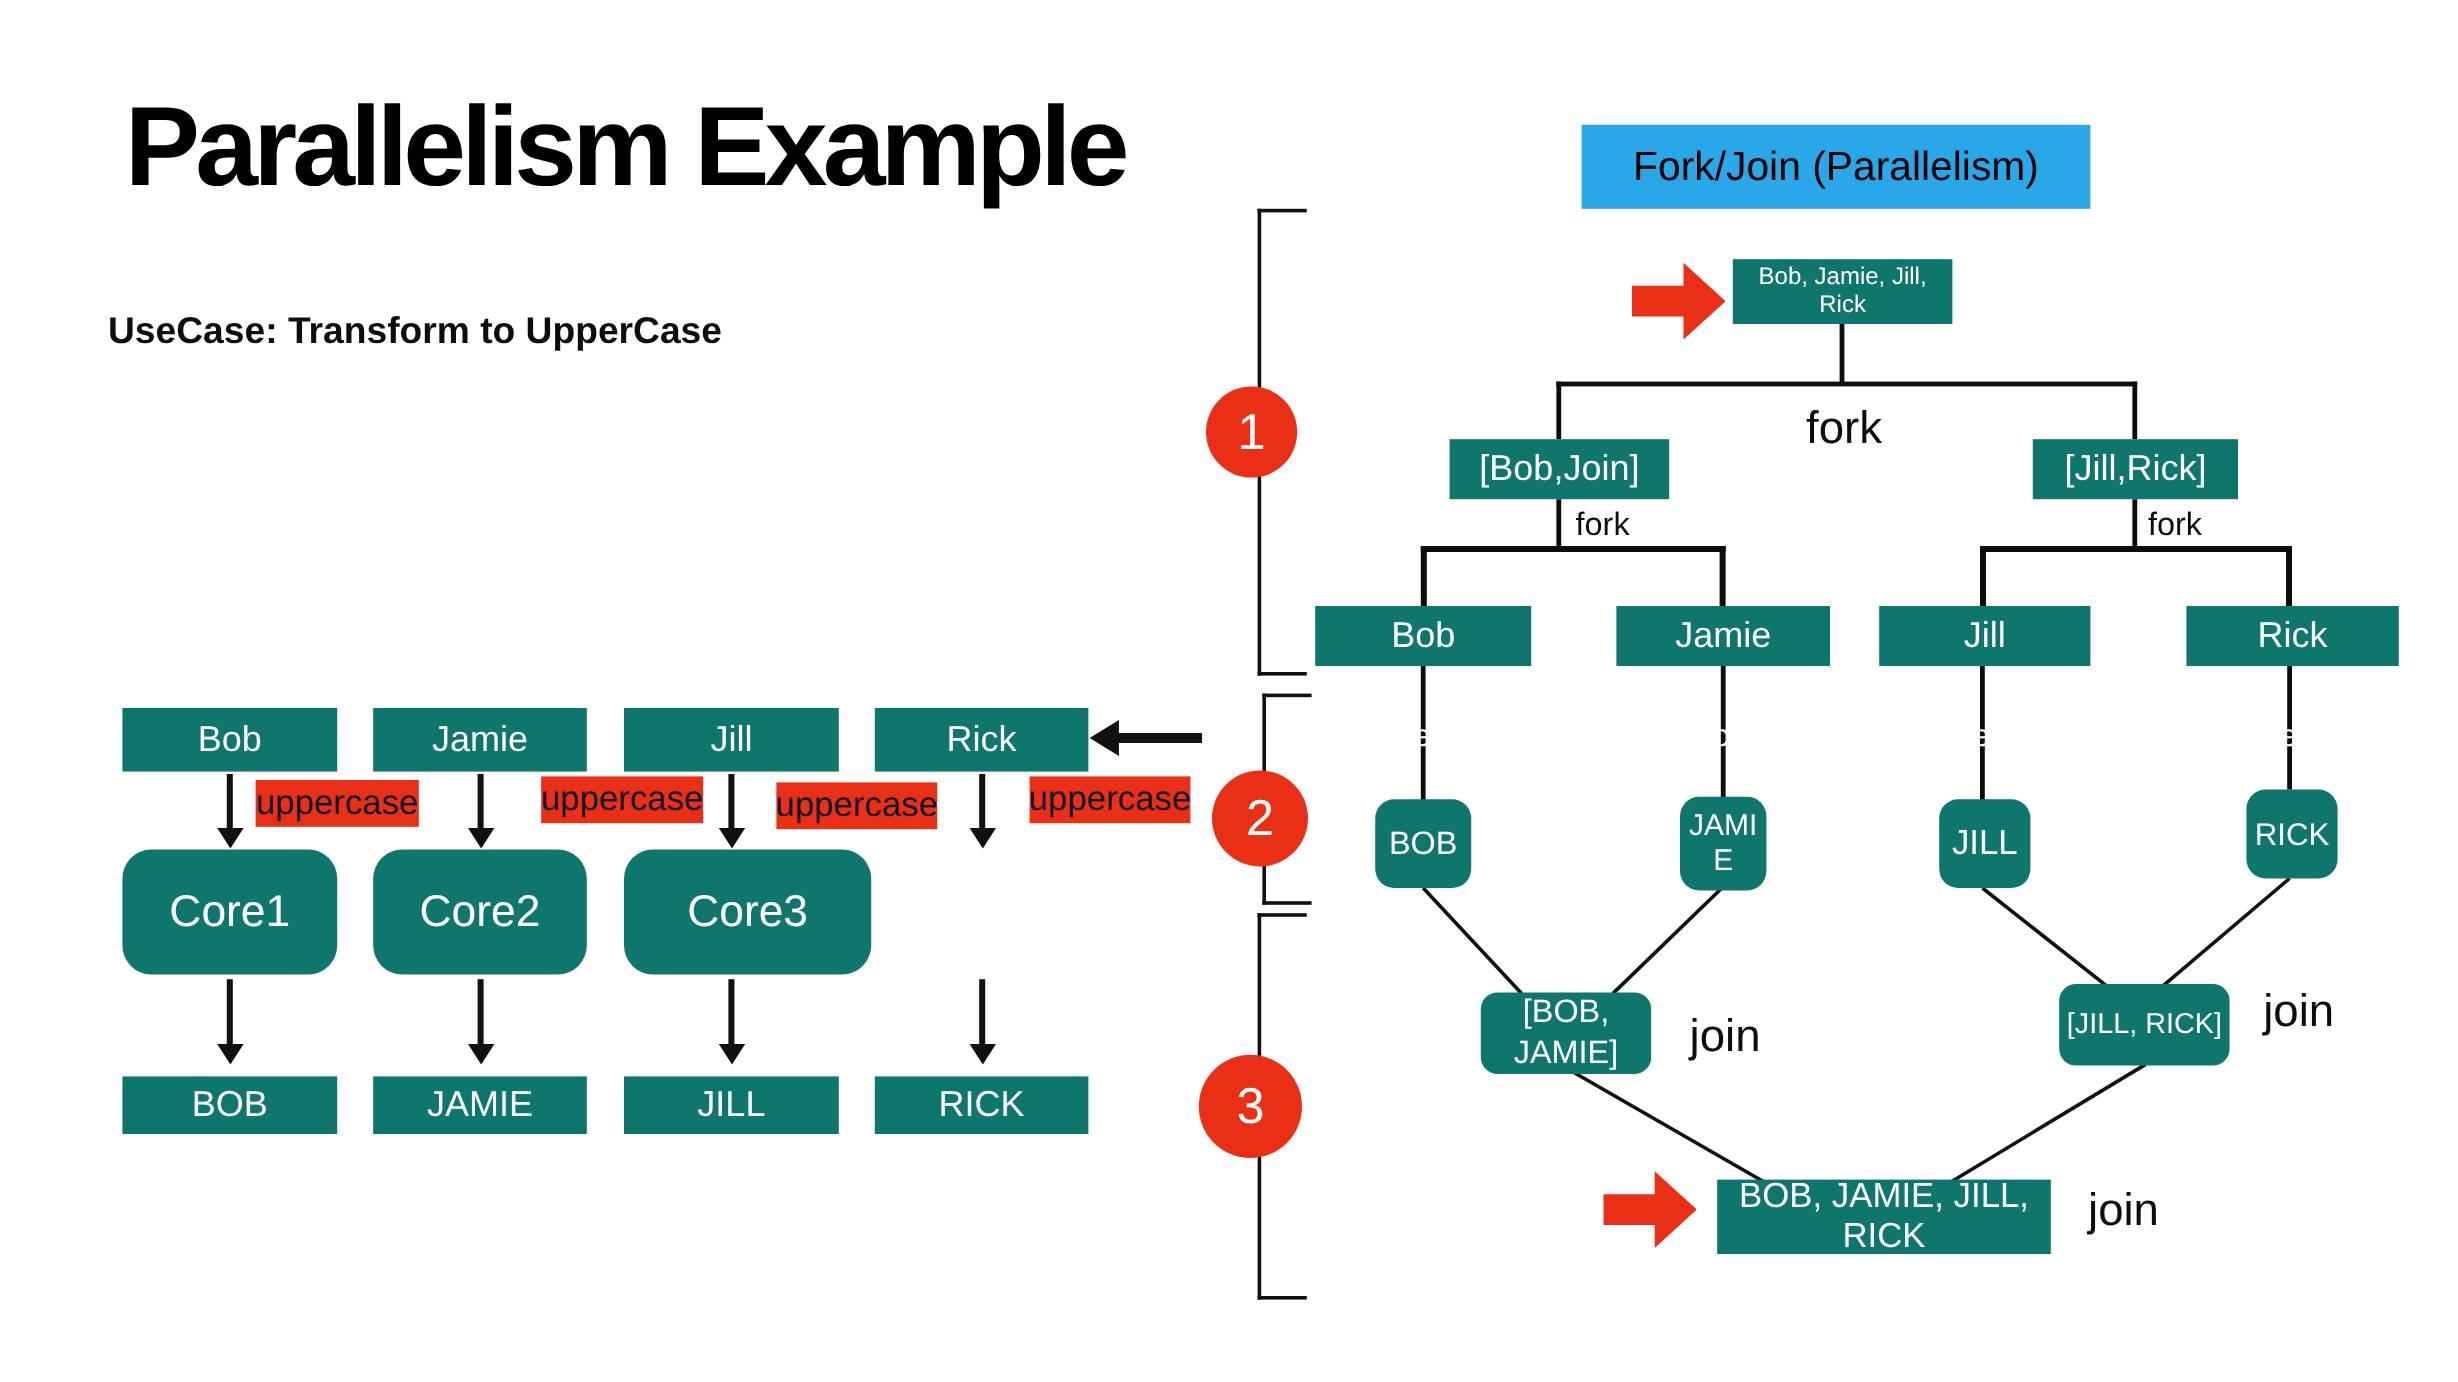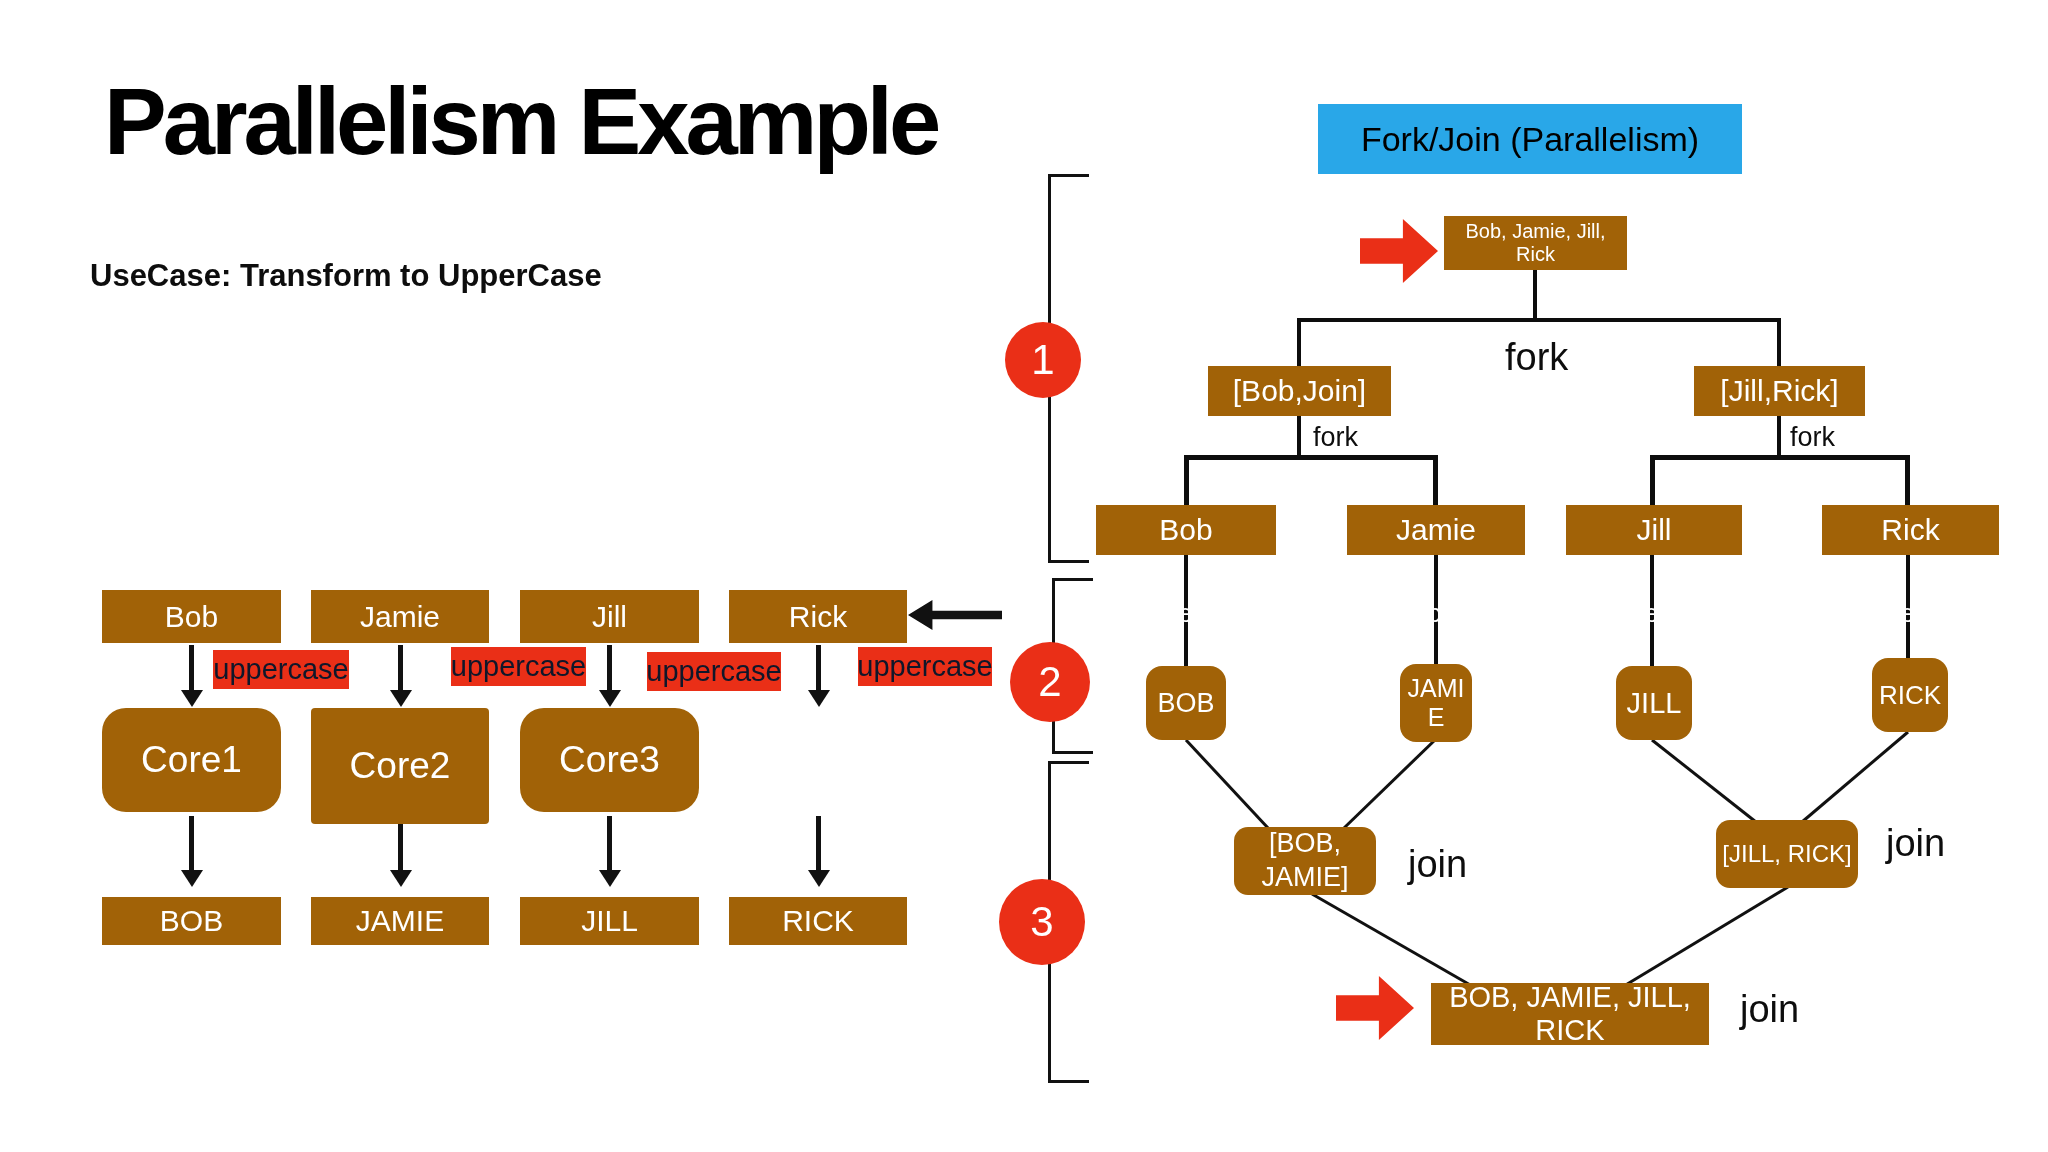--- a/index.html
+++ b/index.html
@@ -1,18 +1,18 @@
 <!DOCTYPE html>
 <html><head>
 <meta charset="utf-8">
 <style>
   html,body{margin:0;padding:0;background:#fff;}
   #slide{position:relative;width:2048px;height:1152px;background:#ffffff;overflow:hidden;
          font-family:"Liberation Sans",sans-serif;color:#000;}
-  .box{position:absolute;background:#a16207;color:#fff;display:flex;align-items:center;justify-content:center;text-align:center;}
+  .box{position:absolute;background:#0f766e;color:#fff;display:flex;align-items:center;justify-content:center;text-align:center;}
   .rbox{border-radius:16px;}
   .redlbl{position:absolute;background:#ea2f17;color:#0f172a;display:flex;align-items:center;justify-content:center;}
   .linev{position:absolute;background:#0d0d0d;}
   .lineh{position:absolute;background:#0d0d0d;}
   .arrshaft{position:absolute;background:#111;}
   .arrhead-down{position:absolute;width:0;height:0;border-left:11px solid transparent;border-right:11px solid transparent;border-top:17px solid #111;}
   .circle{position:absolute;background:#ea2f17;border-radius:50%;color:#fff;display:flex;align-items:center;justify-content:center;}
   .bracket{position:absolute;border-left:3px solid #111;border-top:3px solid #111;border-bottom:3px solid #111;}
   .redarrow-right{position:absolute;background:#ea2f17;
     clip-path:polygon(0 30%,55% 30%,55% 0,100% 50%,55% 100%,55% 70%,0 70%);}
@@ -57,22 +57,22 @@
   <div class="arrhead-down" style="left:599px;top:690px;"></div>
   <div class="arrshaft" style="left:816px;top:645px;width:5px;height:47px;"></div>
   <div class="arrhead-down" style="left:808px;top:690px;"></div>
 
   <div class="redlbl z1" style="left:213px;top:650px;width:136px;height:39px;font-size:29px;">uppercase</div>
   <div class="redlbl z1" style="left:451px;top:647px;width:135px;height:39px;font-size:29px;">uppercase</div>
   <div class="redlbl z1" style="left:647px;top:652px;width:134px;height:39px;font-size:29px;">uppercase</div>
   <div class="redlbl z1" style="left:858px;top:647px;width:134px;height:39px;font-size:29px;">uppercase</div>
 
   <div class="box rbox z1" style="left:102px;top:708px;width:179px;height:104px;font-size:37px;border-radius:24px;">Core1</div>
-  <div class="box rbox z1" style="left:311px;top:708px;width:178px;height:116px;font-size:37px;border-radius:4px;">Core2</div>
-  <div class="box rbox z1" style="left:520px;top:708px;width:179px;height:104px;font-size:37px;border-radius:24px;">Core3</div>
+  <div class="box rbox z1" style="left:311px;top:708px;width:178px;height:104px;font-size:37px;border-radius:24px;">Core2</div>
+  <div class="box rbox z1" style="left:520px;top:708px;width:206px;height:104px;font-size:37px;border-radius:24px;">Core3</div>
 
   <div class="arrshaft" style="left:189px;top:816px;width:5px;height:56px;"></div>
   <div class="arrhead-down" style="left:181px;top:870px;"></div>
   <div class="arrshaft" style="left:398px;top:816px;width:5px;height:56px;"></div>
   <div class="arrhead-down" style="left:390px;top:870px;"></div>
   <div class="arrshaft" style="left:607px;top:816px;width:5px;height:56px;"></div>
   <div class="arrhead-down" style="left:599px;top:870px;"></div>
   <div class="arrshaft" style="left:816px;top:816px;width:5px;height:56px;"></div>
   <div class="arrhead-down" style="left:808px;top:870px;"></div>
 

